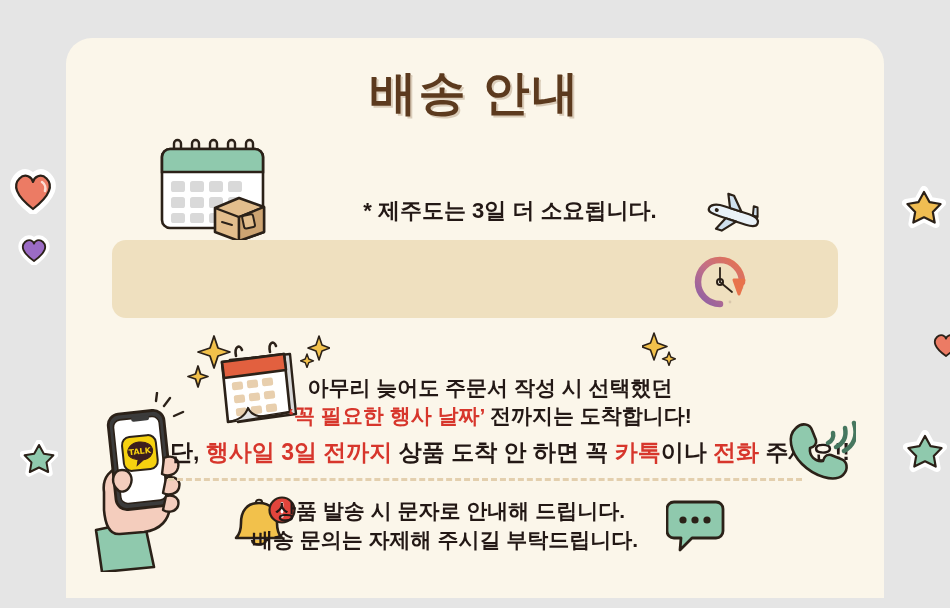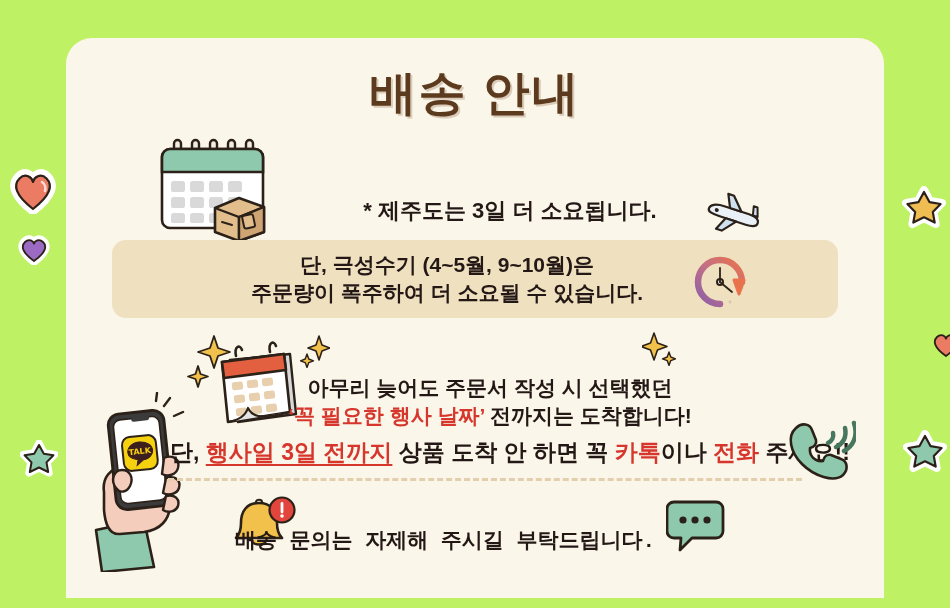--- a/index.html
+++ b/index.html
@@ -10,21 +10,21 @@
     width: 950px;
     height: 608px;
     overflow: hidden;
     font-family: "Liberation Sans", "DejaVu Sans", sans-serif;
     background: #f0dfc1;
   }
   #stage {
     position: relative;
     width: 950px;
     height: 608px;
-    background: #bef264;
+    background: #e5e5e5;
   }
 
   
   #card {
     position: absolute;
     left: 66px;
     top: 38px;
     width: 818px;
     height: 560px;
     background: #fbf6ea;
@@ -94,38 +94,37 @@
     font-size: 21px; font-weight: 700; color: #231815;
     text-align: center;
   }
 
   
   #sec4 {
     left: 170px; top: 437px; width: 620px;
     font-size: 23px; font-weight: 700; color: #231815;
     text-align: center;
   }
-  #sec4 .ul { text-decoration: underline; text-underline-offset: 4px; margin-top: 40px; }
+  #sec4 .ul { text-underline-offset: 4px; margin-top: 40px; }
 
   #dash {
     left: 168px; top: 478px; width: 634px; height: 0;
     border-top: 3px dashed #e3cfae;
   }
 
   
   #sec5-l1 {
     left: 230px; top: 497px; width: 440px;
     font-size: 21px; font-weight: 700; color: #231815;
     text-align: center;
   }
   #sec5-l2 {
     left: 215px; top: 526px; width: 460px;
     font-size: 21px; font-weight: 700; color: #231815;
     text-align: center;
-    font-family: Liberation Mono, monospace;
   }
 
   
   .ill { position: absolute; }
 </style>
 </head>
 <body>
 
 <div id="stage">
 
@@ -224,26 +223,20 @@
         <path d="M8 24 C8 20 13 17 22 17 L48 17 C56 17 59 20 59 23 C59 26 56 28 48 28 L20 28 C12 28 8 27 8 24 Z" fill="#e9f1f7" stroke="#2b2118" stroke-width="2.2" stroke-linejoin="round"></path>
         <path d="M28 17 L22 4 L28 4 L40 17 Z" fill="#cfe0ee" stroke="#2b2118" stroke-width="2.2" stroke-linejoin="round"></path>
         <path d="M27 28 L21 41 L27 41 L38 28 Z" fill="#cfe0ee" stroke="#2b2118" stroke-width="2.2" stroke-linejoin="round"></path>
         <path d="M52 17 L50 8 L54 8 L57 17 Z" fill="#cfe0ee" stroke="#2b2118" stroke-width="2" stroke-linejoin="round"></path>
         <circle cx="16" cy="23" r="2" fill="#2b2118"></circle>
       </g>
     </svg>
   </div>
 
   <div class="row" id="band">
-    <div id="band-text">
-      <div>
-        <span>단, </span><span style="font-weight:700;">극성수기</span><span> (4~5월, 9~10월)은</span>
-      </div>
-      <div>주문량이 폭주하여 더 소요될 수 있습니다.</div>
-    </div>
 
     <div class="ill" style="left:570px;top:8px;">
       <svg width="84" height="68" viewBox="0 0 84 68">
         <defs>
           <linearGradient id="clkgrad" x1="0" y1="1" x2="1" y2="0">
             <stop offset="0%" stop-color="#8a5fa8"></stop>
             <stop offset="50%" stop-color="#c36f86"></stop>
             <stop offset="100%" stop-color="#e8734c"></stop>
           </linearGradient>
         </defs>
@@ -370,20 +363,21 @@
     <svg width="66" height="58" viewBox="0 0 66 58">
       <path d="M24 6 C24 3 30 3 30 6" fill="none" stroke="#2b2118" stroke-width="2.2" stroke-linecap="round"></path>
       <path d="M27 7 C39 7 45 15 45 27 C45 36 48 40 50 42 L4 42 C6 40 9 36 9 27 C9 15 15 7 27 7 Z" fill="#f2c14b" stroke="#2b2118" stroke-width="2.6" stroke-linejoin="round"></path>
       <path d="M20 44 C20 50 34 50 34 44" fill="#f2c14b" stroke="#2b2118" stroke-width="2.4" stroke-linejoin="round"></path>
       <circle cx="50" cy="14" r="12.5" fill="#e2453c" stroke="#2b2118" stroke-width="2.2"></circle>
       <path d="M50 7.5 L50 16" stroke="#ffffff" stroke-width="2.8" stroke-linecap="round"></path>
       <circle cx="50" cy="20" r="1.8" fill="#ffffff"></circle>
     </svg>
   </div>
 
+  <div class="row" id="sec5-l1">상품 발송 시 문자로 안내해 드립니다.</div>
   <div class="row" id="sec5-l2">배송 문의는 자제해 주시길 부탁드립니다.</div>
 
   <div class="ill" style="left:666px;top:498px;">
     <svg width="62" height="56" viewBox="0 0 62 56">
       <path d="M8 4 L50 4 C54 4 57 7 57 11 L57 33 C57 37 54 40 50 40 L26 40 L14 52 L15 40 L8 40 C4 40 1 37 1 33 L1 11 C1 7 4 4 8 4 Z" fill="#8fc9ad" stroke="#2b2118" stroke-width="2.8" stroke-linejoin="round"></path>
       <g fill="#2b2118">
         <circle cx="17" cy="22" r="3.6"></circle>
         <circle cx="29" cy="22" r="3.6"></circle>
         <circle cx="41" cy="22" r="3.6"></circle>
       </g>

